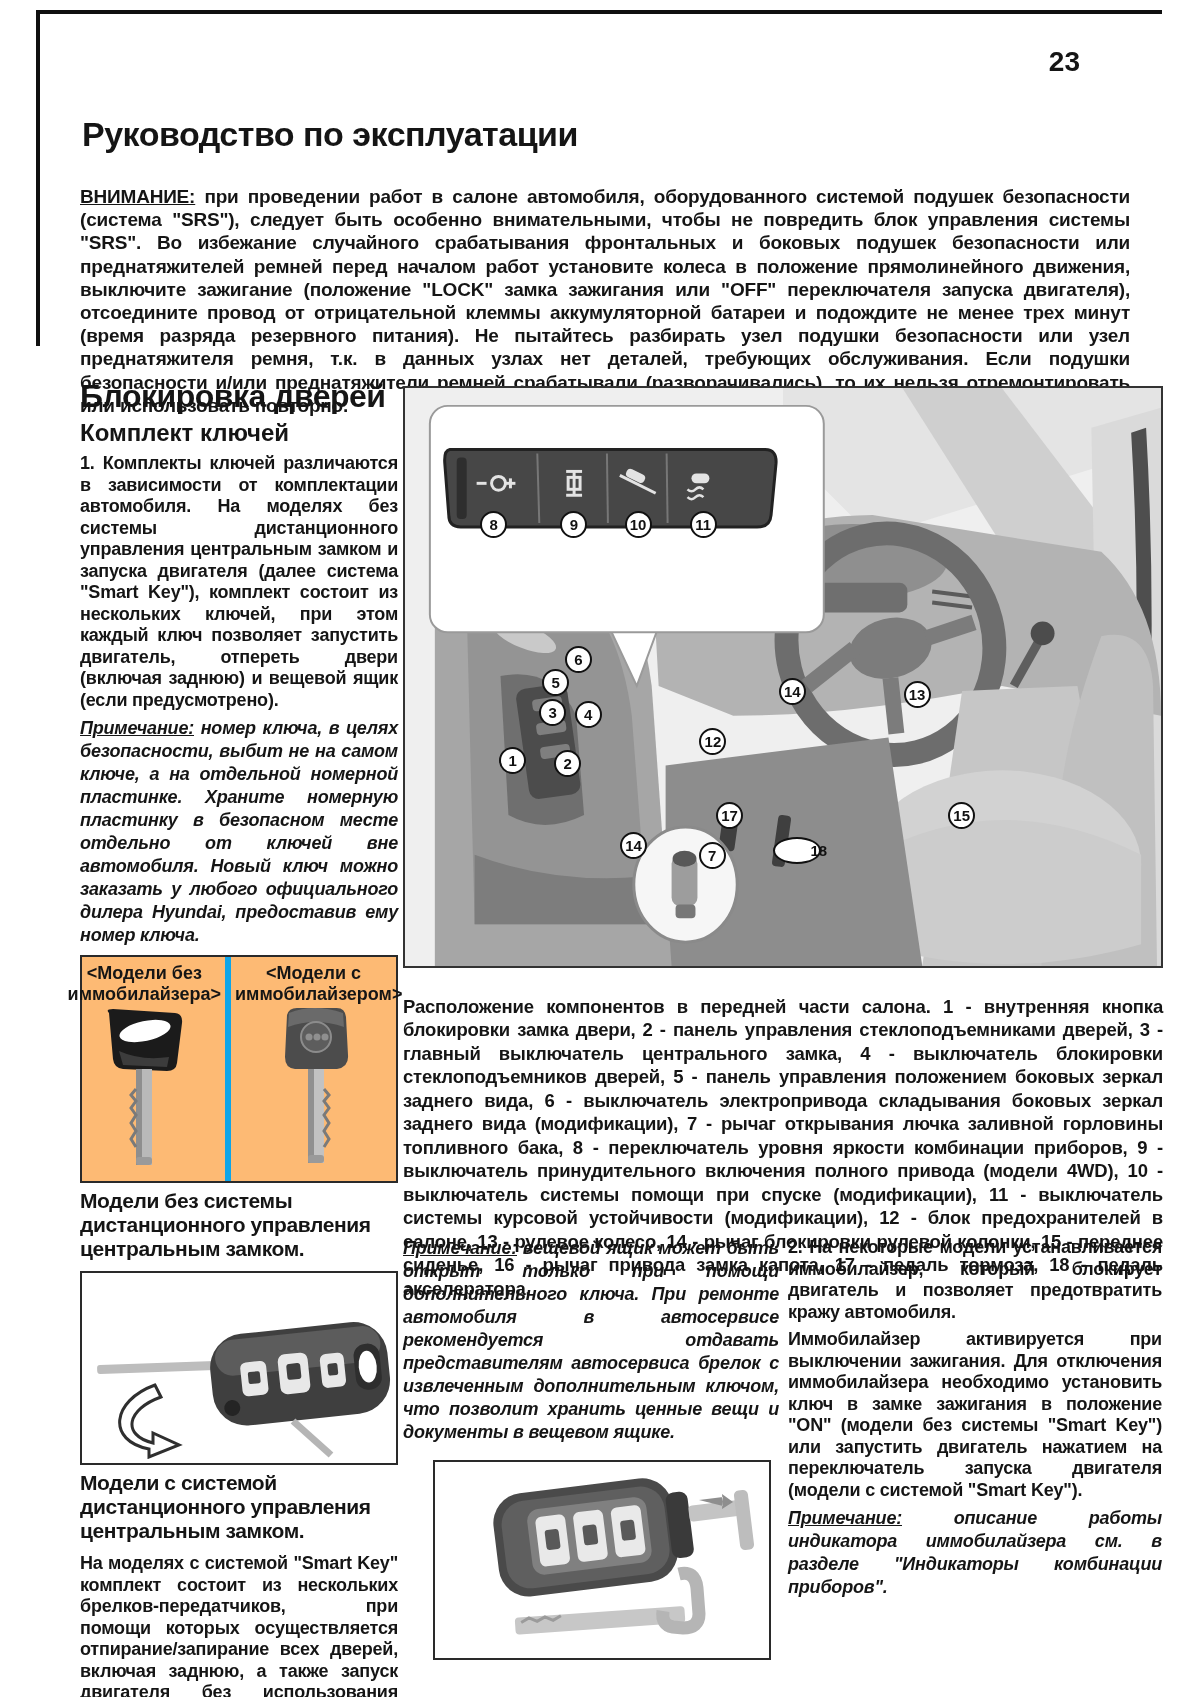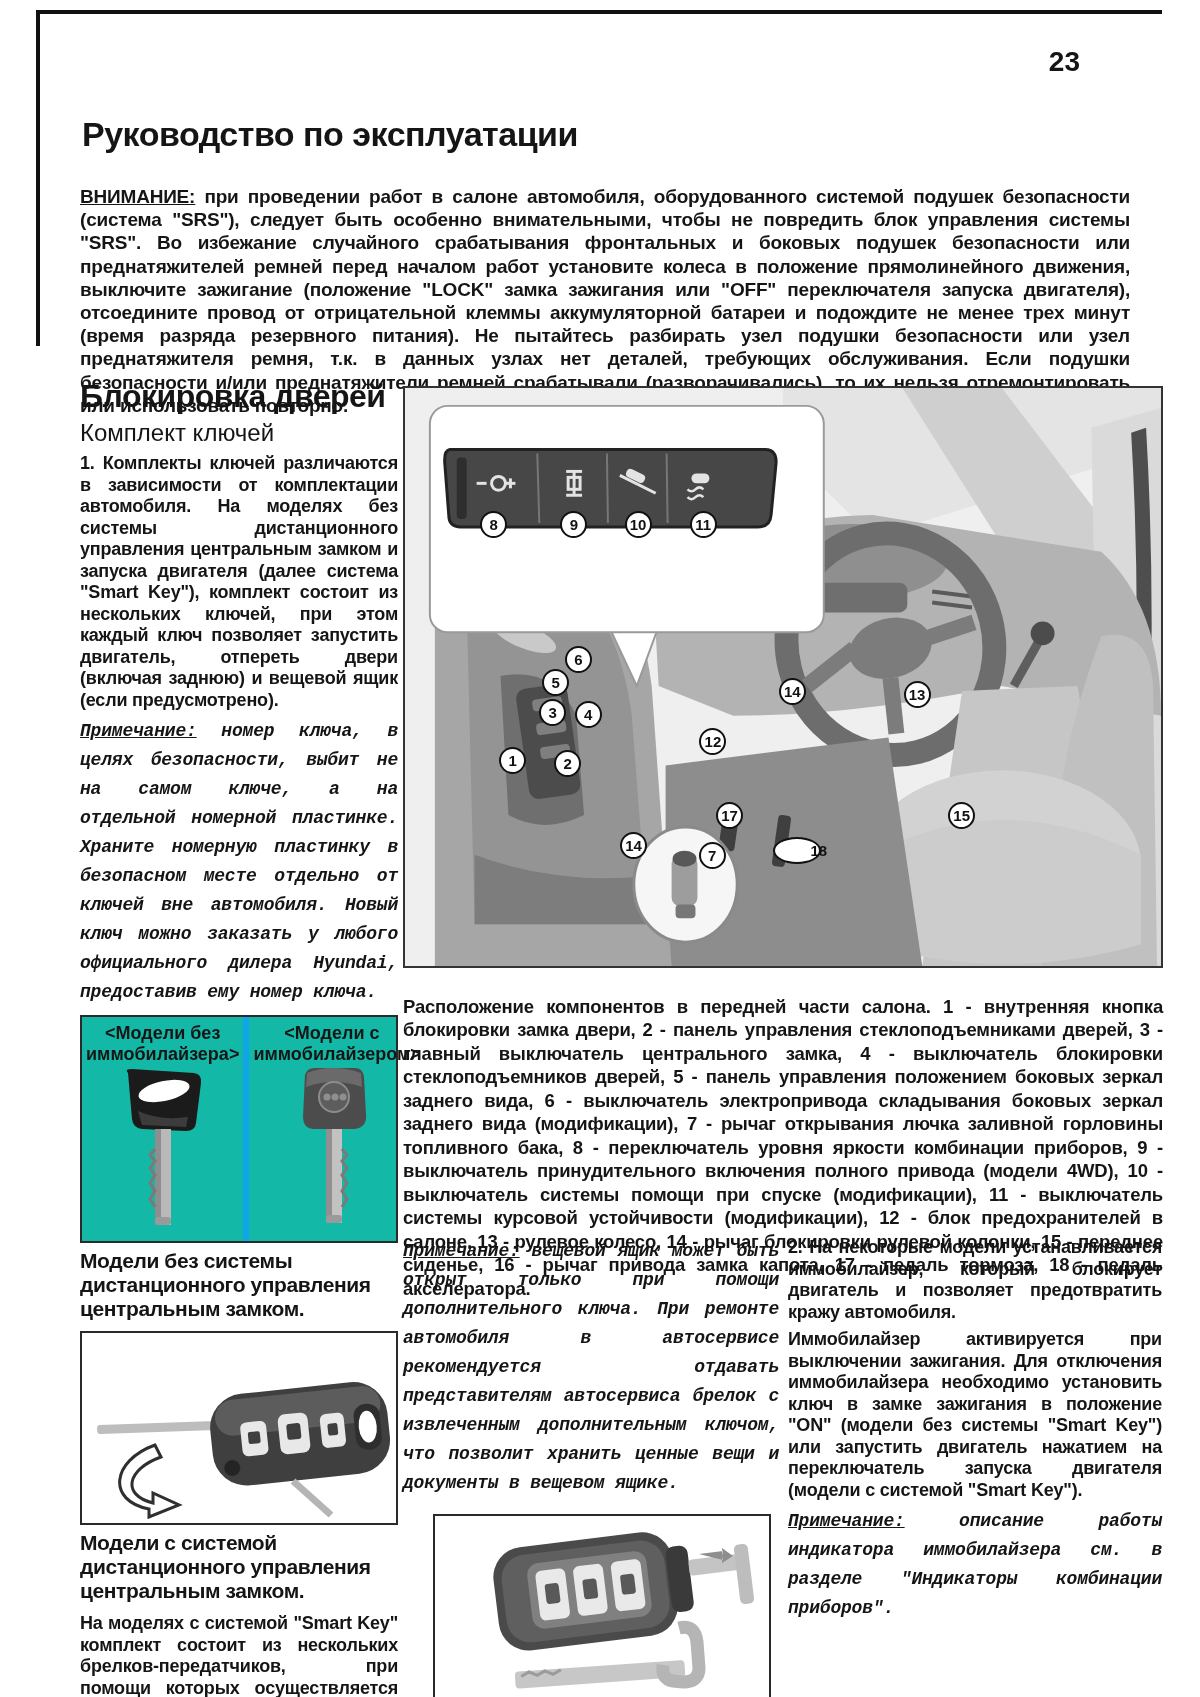--- a/index.html
+++ b/index.html
@@ -15,26 +15,26 @@
   .scanline-left{left:36px;top:10px;width:4px;height:336px;background:#101010;}
   
   .page-number{left:950px;top:46px;width:130px;text-align:right;font-size:28px;font-weight:bold;}
   .doc-title{left:82px;top:92px;width:1000px;font-size:34px;font-weight:bold;letter-spacing:-0.5px;}
   
   .warning{left:80px;top:166px;width:1050px;font-size:19px;font-weight:bold;line-height:23.2px;text-align:justify;letter-spacing:-0.2px;}
   .ulabel{text-decoration:underline;}
   
   .col-left{left:80px;top:378px;width:318px;}
   .h2{font-size:32px;font-weight:bold;margin:0 0 4px 0;letter-spacing:-0.5px;}
-  .h3{font-size:24px;font-weight:normal;margin:0 0 6px 0;}
+  .h3{font-size:24px;font-weight:bold;margin:0 0 6px 0;}
   .body-p{font-size:18px;font-weight:bold;line-height:21.5px;text-align:justify;margin:0 0 6px 0;letter-spacing:-0.2px;}
-  .note-p{font-size:18px;font-weight:bold;font-style:italic;line-height:29px;text-align:justify;margin:0 0 8px 0;letter-spacing:-0.2px;font-family:Liberation Mono, monospace;}
+  .note-p{font-size:18px;font-weight:bold;font-style:italic;line-height:23px;text-align:justify;margin:0 0 8px 0;letter-spacing:-0.2px;}
   .img-caption{font-size:21px;font-weight:bold;line-height:24px;margin:6px 0 10px 0;letter-spacing:-0.4px;}
   
-  .keys-table{border:2px solid #2a2a2a;display:flex;margin:4px 0 2px 0;background:#14b8a6;}
+  .keys-table{border:2px solid #2a2a2a;display:flex;margin:4px 0 2px 0;background:#fdba74;justify-content:flex-end;}
   .keys-cell{width:50%;padding:6px 4px 4px 4px;text-align:center;}
   .keys-cell + .keys-cell{border-left:6px solid #0ea5e9;}
   .keys-header{font-size:18px;font-weight:bold;line-height:21px;}
   .img-box{border:2px solid #2a2a2a;background:#fff;margin:2px 0 2px 0;text-align:center;}
   
   .figure{left:403px;top:386px;width:760px;height:582px;border:2px solid #333;background:#f0f0f0;box-sizing:border-box;}
   .figure svg{display:block;width:100%;height:100%;}
   .callout{
     position:absolute;width:27px;height:27px;margin:-14px 0 0 -14px;border-radius:50%;
     background:#fff;border:2.5px solid #111;box-sizing:border-box;

